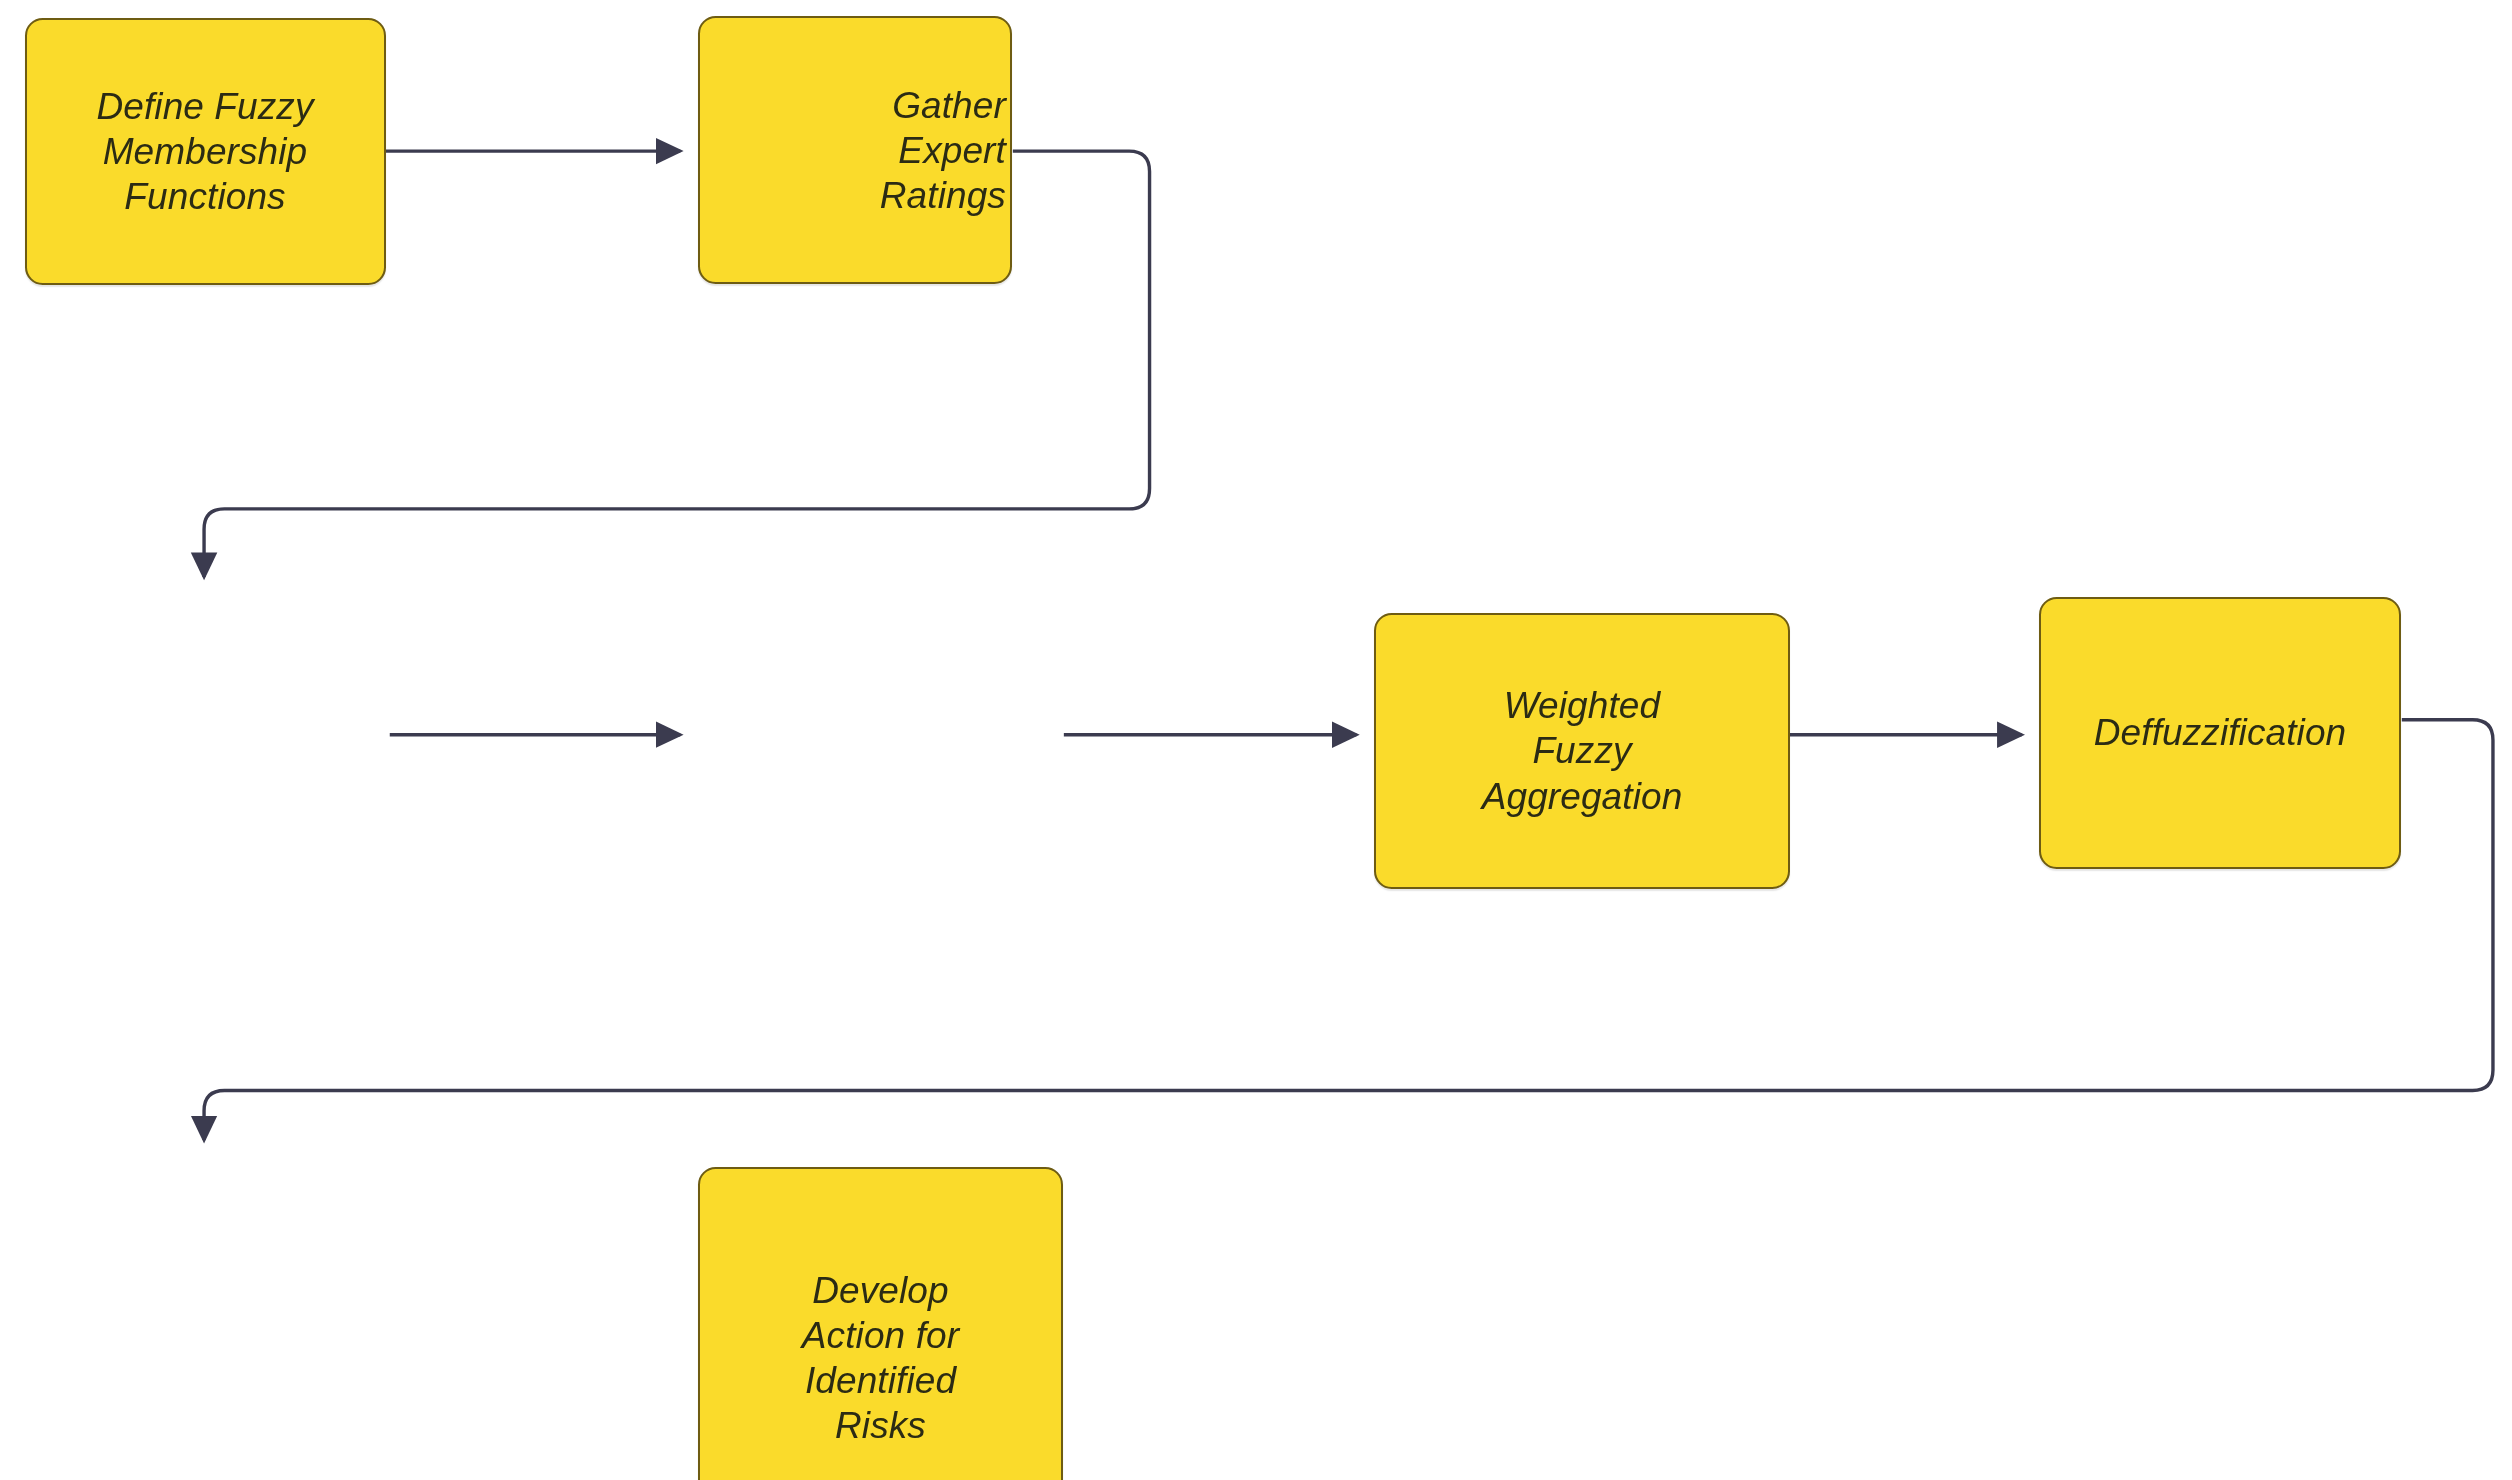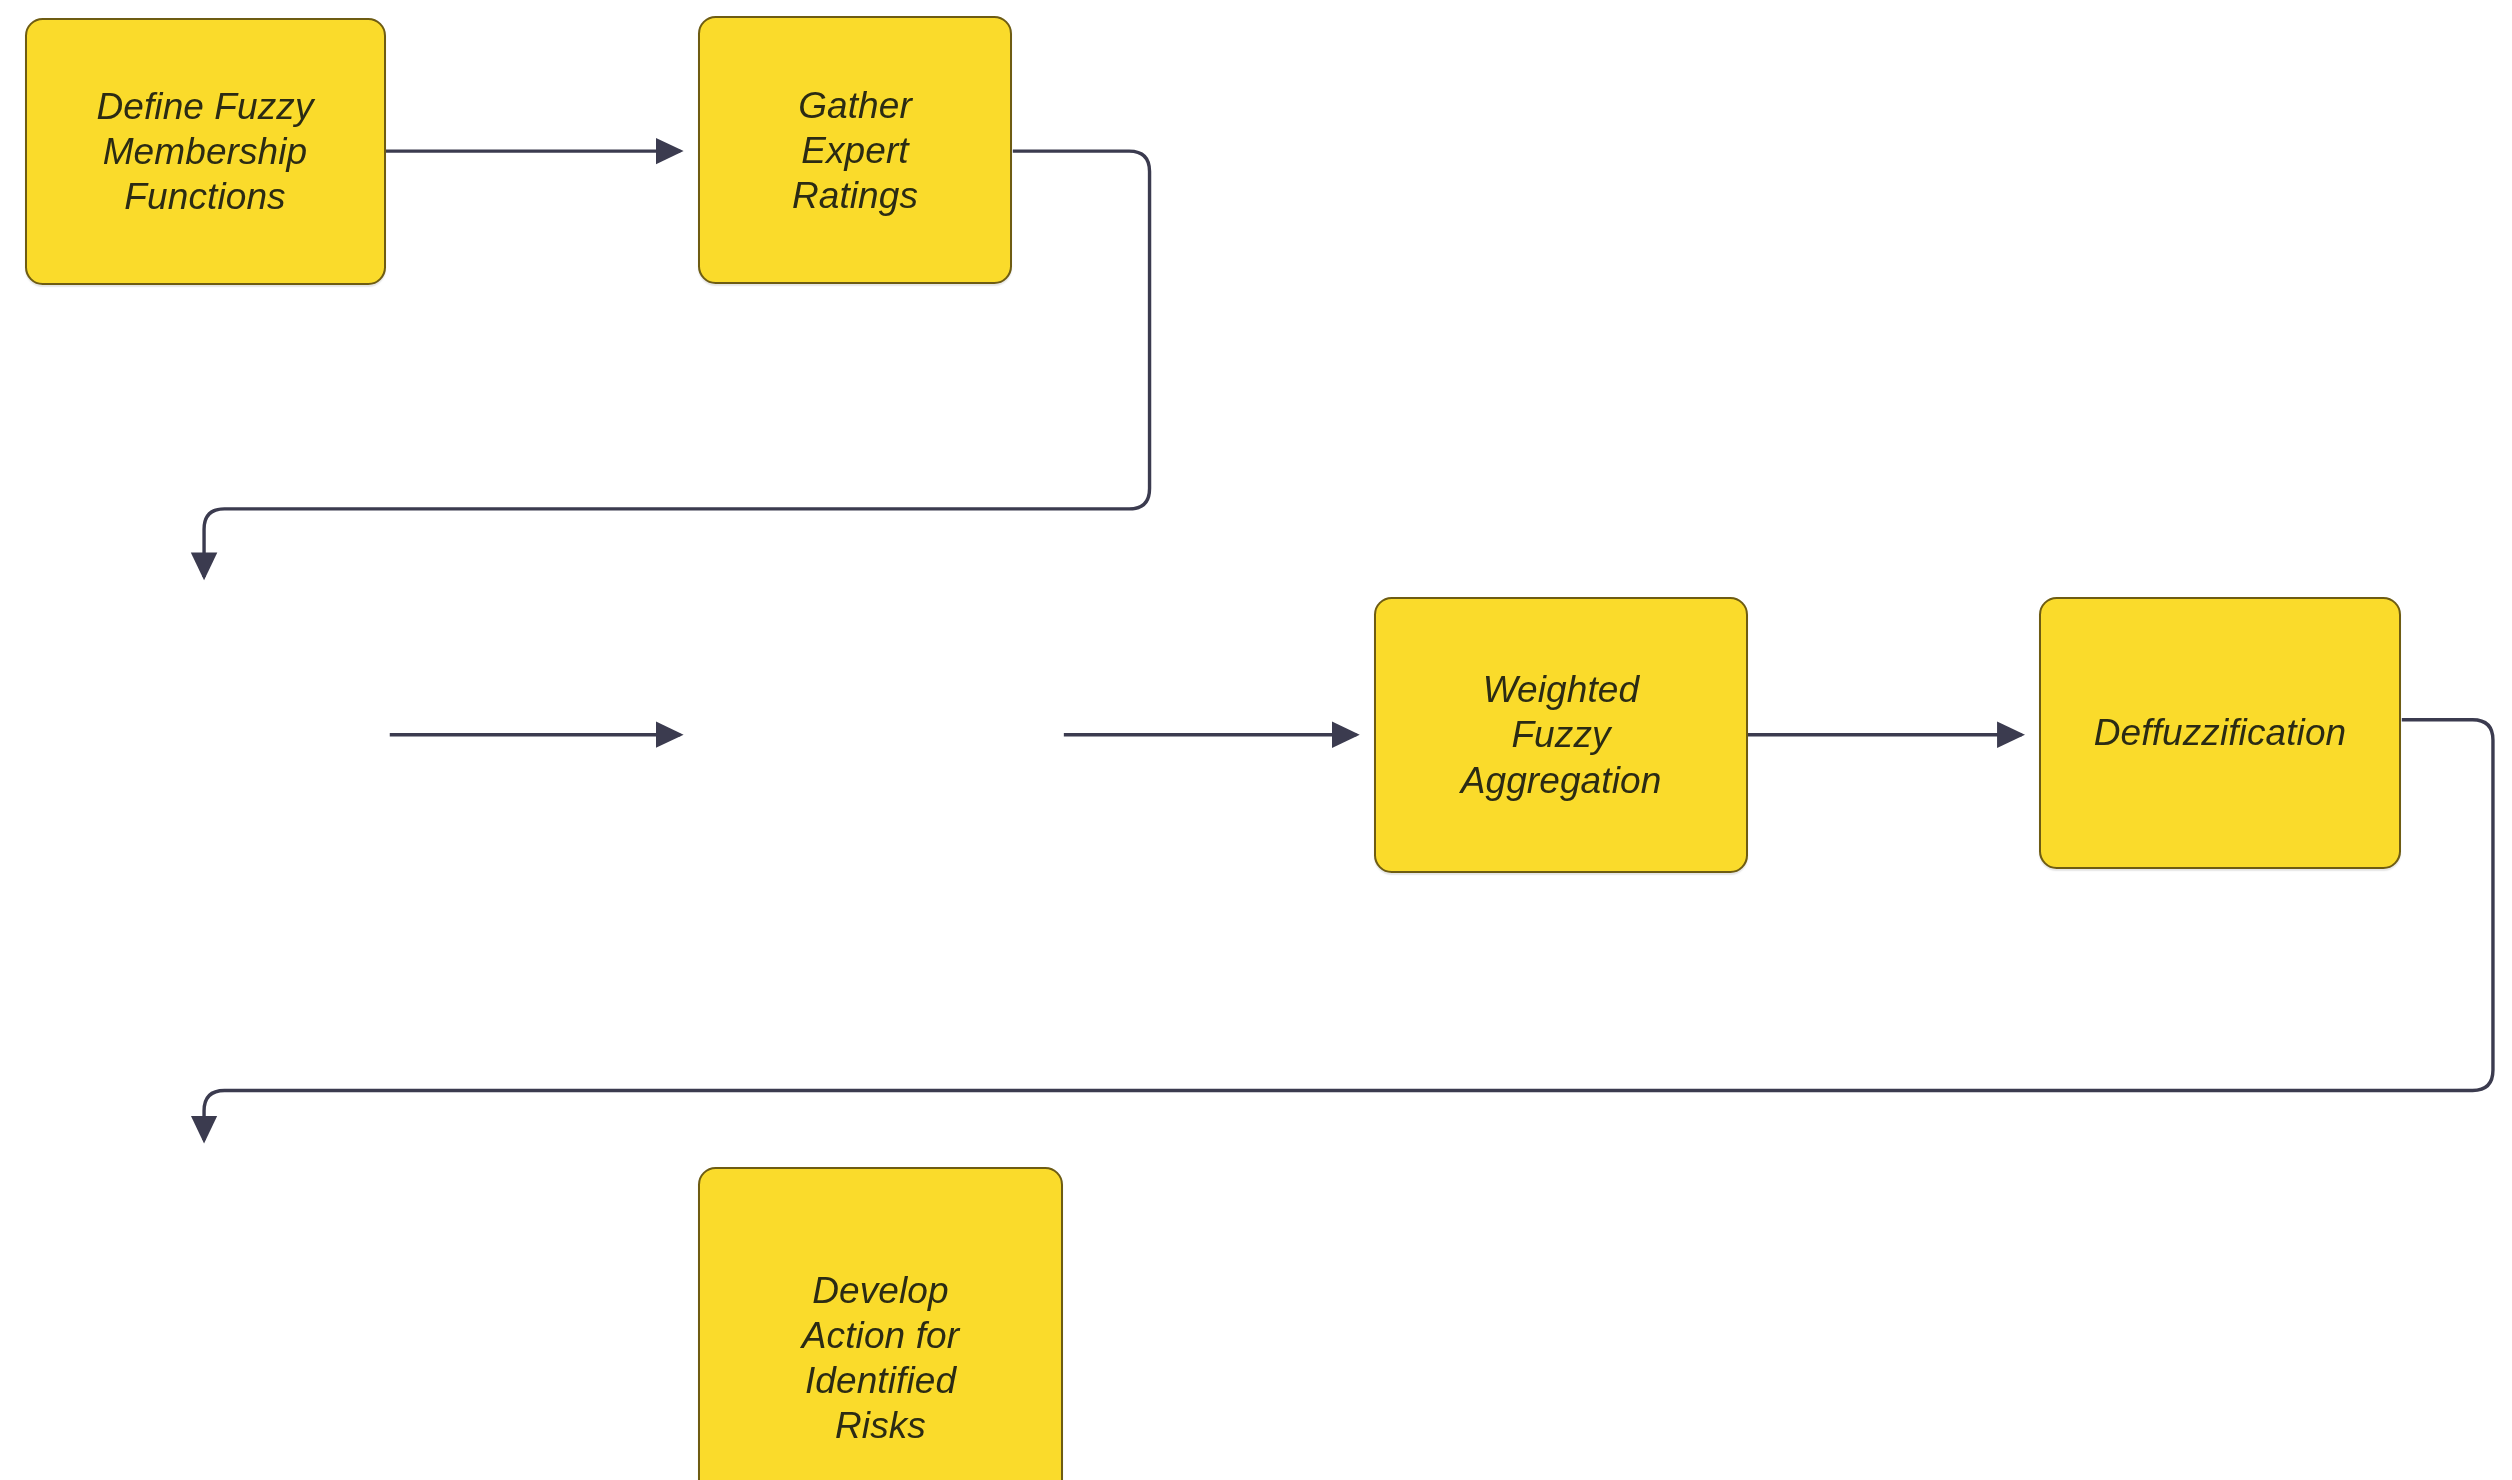--- a/index.html
+++ b/index.html
@@ -91,29 +91,29 @@
                L 330 1603 Q 300 1603 300 1633 L 300 1676" fill="none" stroke="#3b3b4f" stroke-width="5" marker-end="url(#arrowhead)"></path>
     </g>
   </svg>
 
   <div class="node" style="left:24.5px; top:17.7px; width:361px; height:267px;">
     <span class="node-label">Define Fuzzy
 Membership
 Functions</span>
   </div>
 
-  <div class="node" style="left:698px; top:16.3px; width:314px; height:268px;">
+  <div class="node" style="left:698px; top:16.3px; width:314px; height:268px;text-align:right;">
     <span class="node-label">Gather
 Expert
 Ratings</span>
   </div>
 
 
 
-  <div class="node" style="left:1374px; top:597px; width:374px; height:276px;">
+  <div class="node" style="left:1374px; top:613px; width:416px; height:276px;">
     <span class="node-label">Weighted
 Fuzzy
 Aggregation</span>
   </div>
 
   <div class="node overflow" style="left:2039px; top:597px; width:362px; height:272px;">
     <span class="node-label">Deffuzzification</span>
   </div>
 
 

